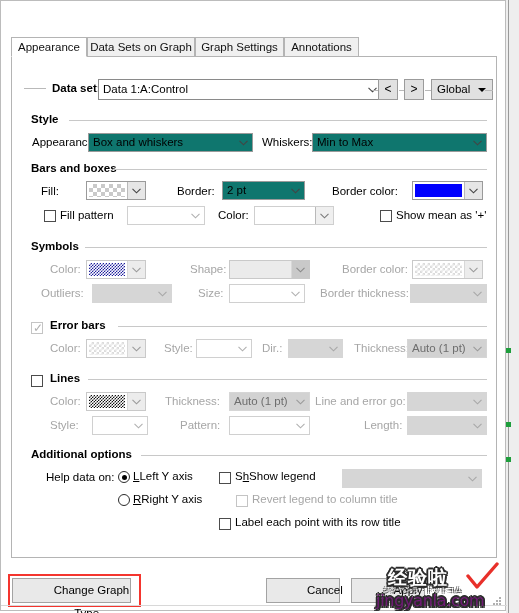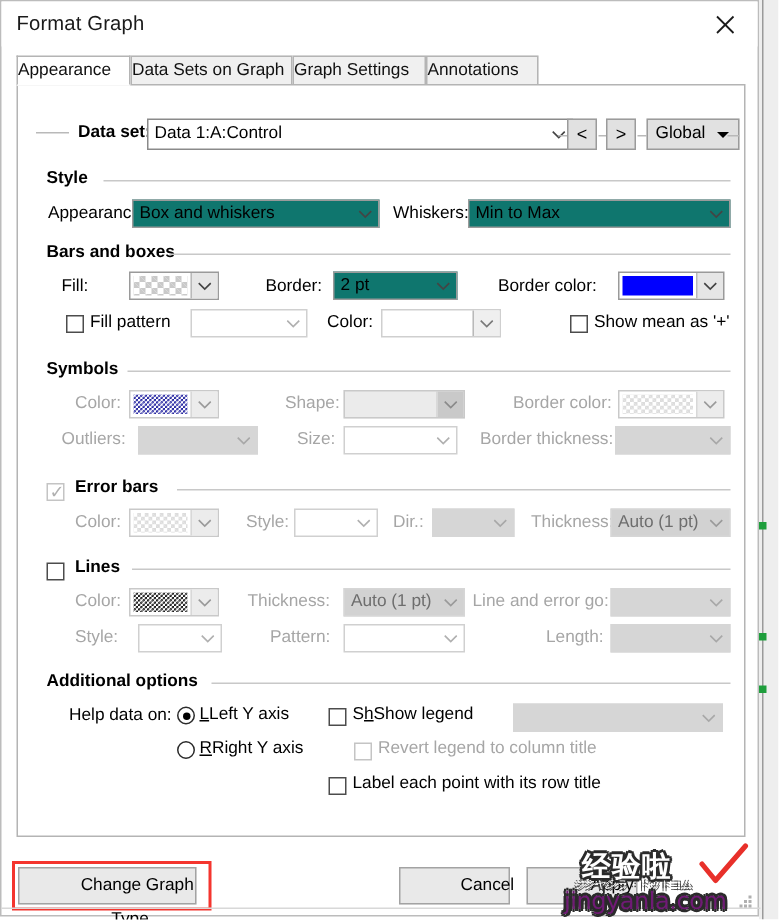--- a/index.html
+++ b/index.html
@@ -32,21 +32,21 @@
     position:absolute;right:0;top:0;width:44px;height:30px;
     display:flex;align-items:center;justify-content:center;cursor:pointer;
   }
   .close-btn svg{display:block;}
 
   
   .tabstrip{position:absolute;left:10px;top:36px;width:486px;height:20px;}
   .tab{
     position:absolute;top:0;height:20px;box-sizing:border-box;
     border:1px solid #b4b4b4;background:#f0f0f0;
-    font-size:11.5px;color:#111;line-height:18px;cursor:pointer;
+    font-size:11.5px;color:#111;line-height:18px;text-align:center;cursor:pointer;
     border-bottom:1px solid #b4b4b4;
   }
   .tab.active{background:#ffffff;border-bottom:1px solid #ffffff;z-index:3;}
   .tabpanel{
     position:absolute;left:10px;top:55px;width:486px;height:502px;
     box-sizing:border-box;border:1px solid #b4b4b4;background:#ffffff;
   }
 
   
   .lbl{position:absolute;font-size:11.5px;color:#000;white-space:nowrap;}
@@ -177,29 +177,20 @@
 
 <div class="backdrop"></div>
 <div class="behind-strip"></div>
 <div class="behind-rule"></div>
 <div class="green-tick" style="top:348px"></div>
 <div class="green-tick" style="top:422px"></div>
 <div class="green-tick" style="top:457px"></div>
 
 <div class="window">
 
-  <div class="titlebar">
-    <div class="title-text">Format Graph</div>
-    <div class="close-btn">
-      <svg width="13" height="13" viewBox="0 0 13 13" aria-hidden="true">
-        <line x1="1" y1="1" x2="12" y2="12" stroke="#1a1a1a" stroke-width="1.2"></line>
-        <line x1="12" y1="1" x2="1" y2="12" stroke="#1a1a1a" stroke-width="1.2"></line>
-      </svg>
-    </div>
-  </div>
 
   <div class="tabstrip">
     <div class="tab active" style="left:0;width:76px">Appearance</div>
     <div class="tab" style="left:76px;width:108px">Data Sets on Graph</div>
     <div class="tab" style="left:184px;width:89px">Graph Settings</div>
     <div class="tab" style="left:273px;width:75px">Annotations</div>
   </div>
 
   <div class="tabpanel">
 

